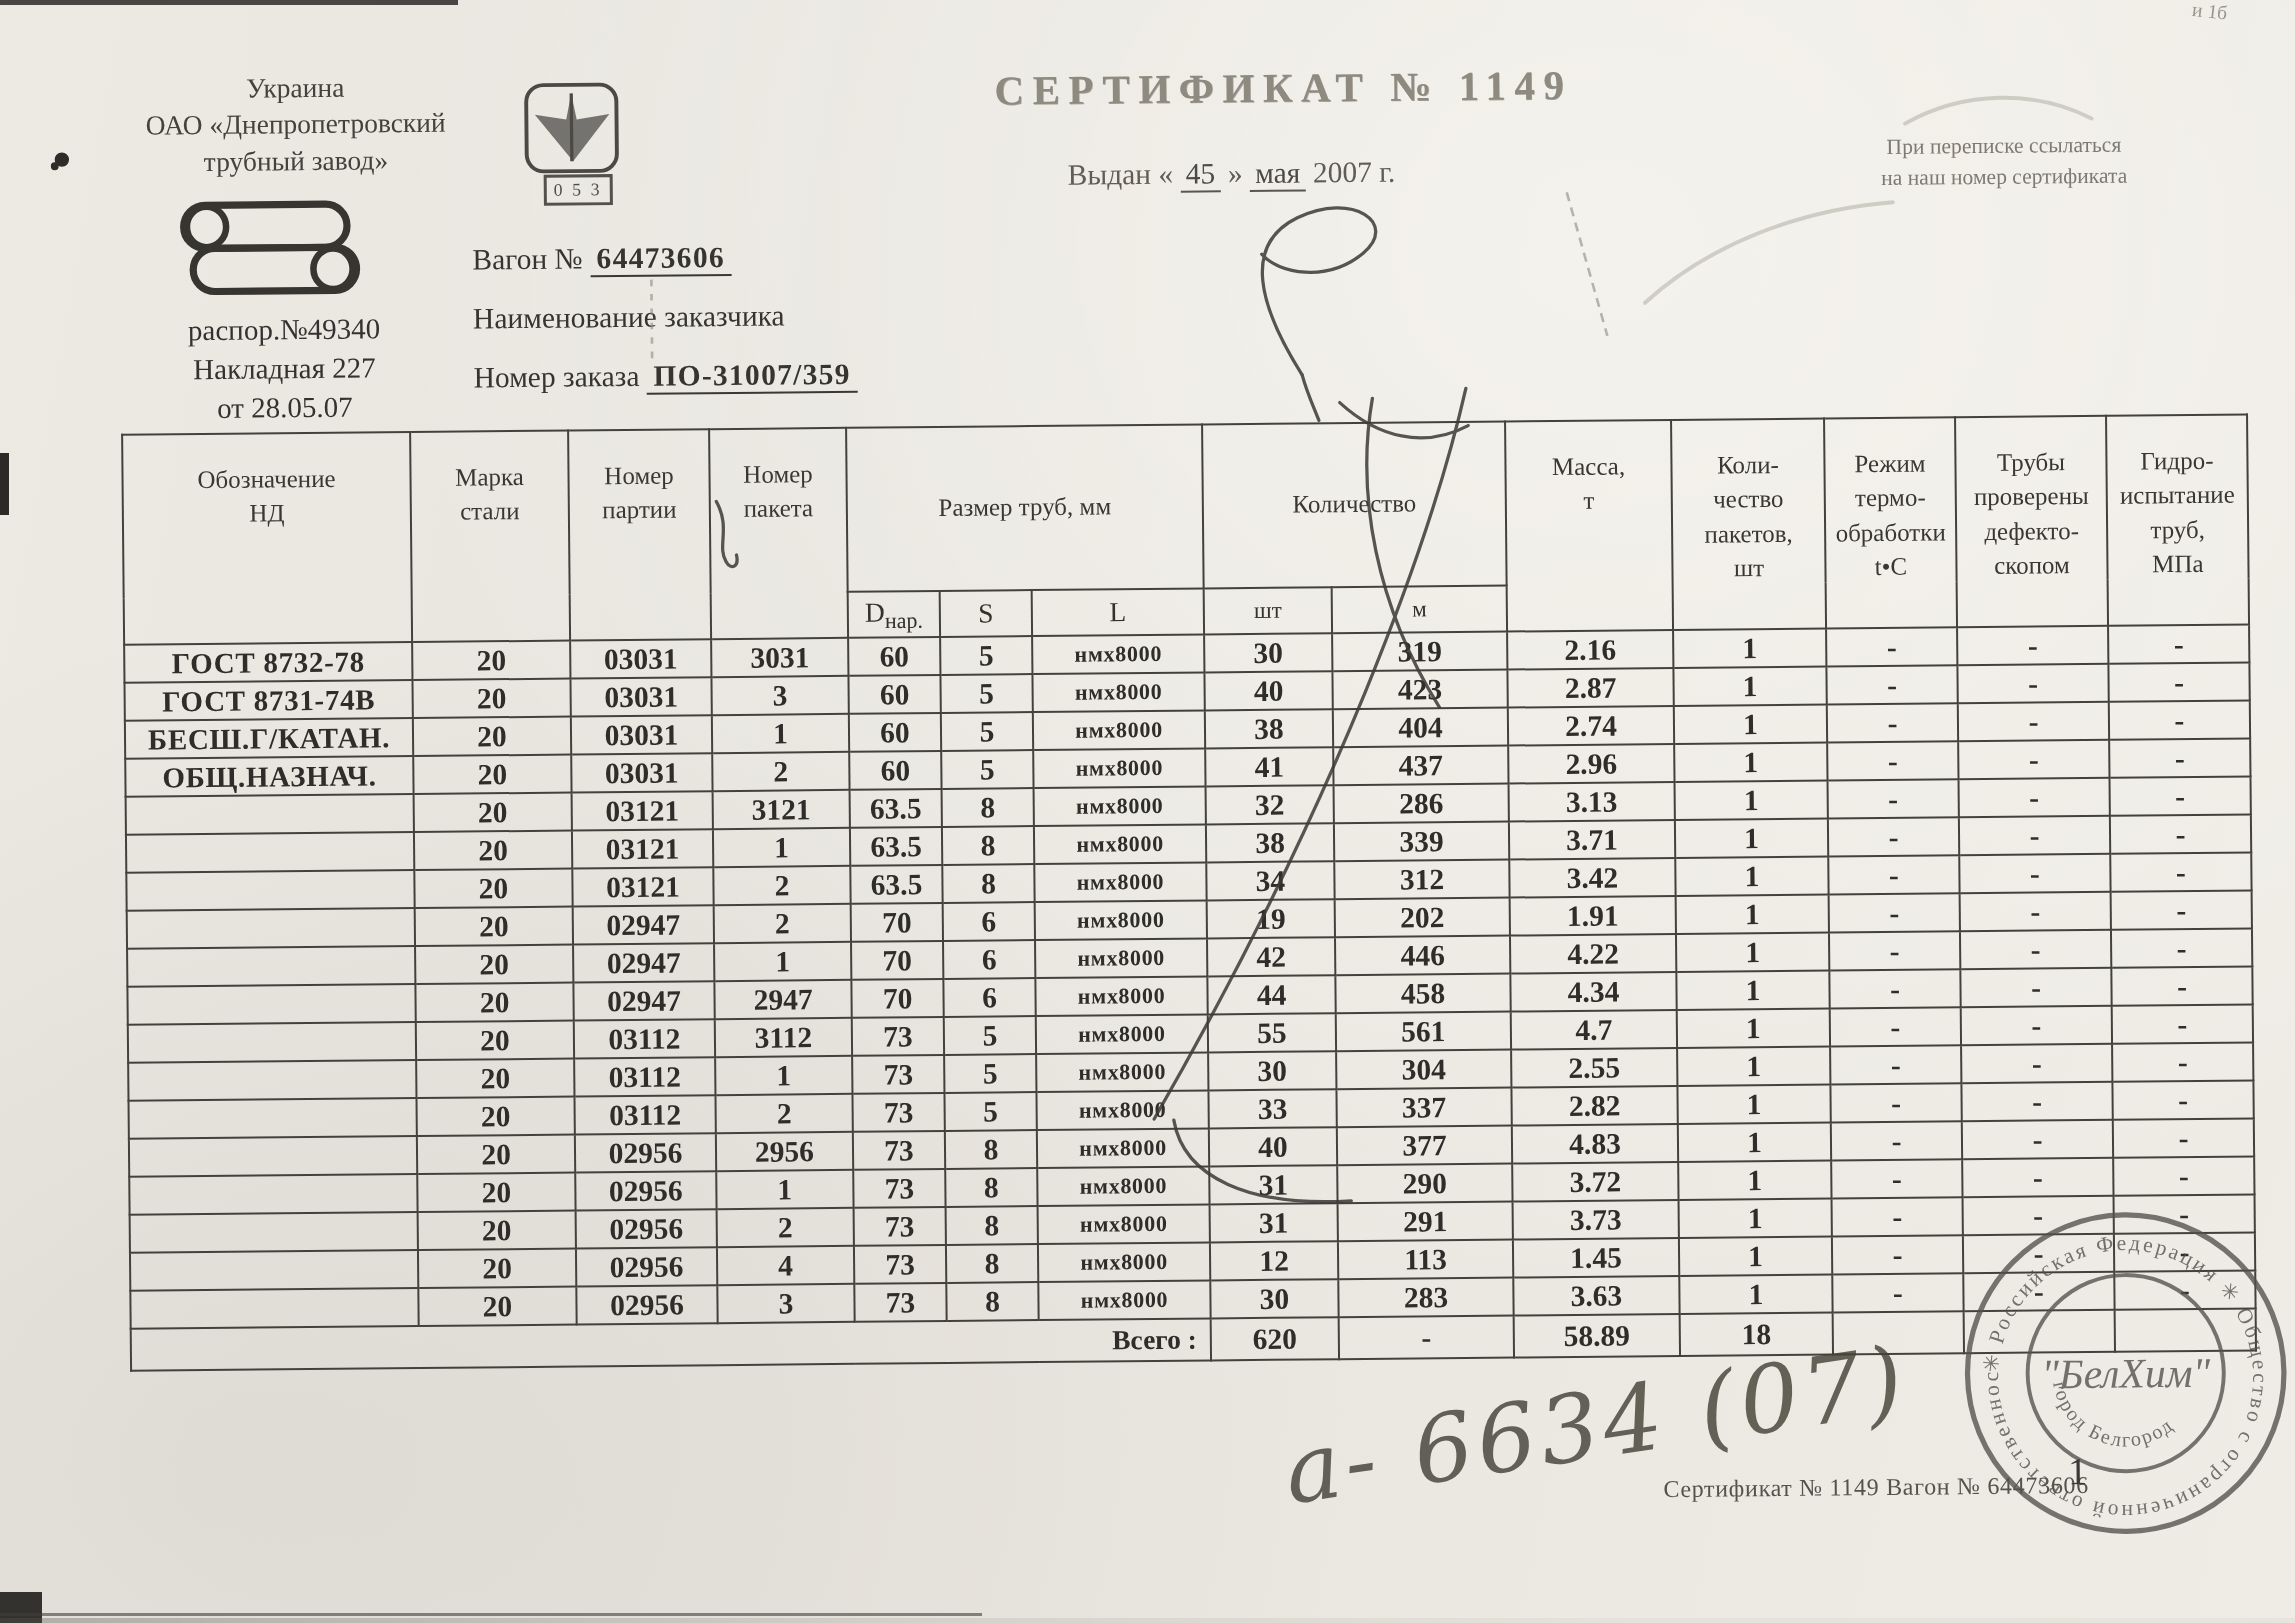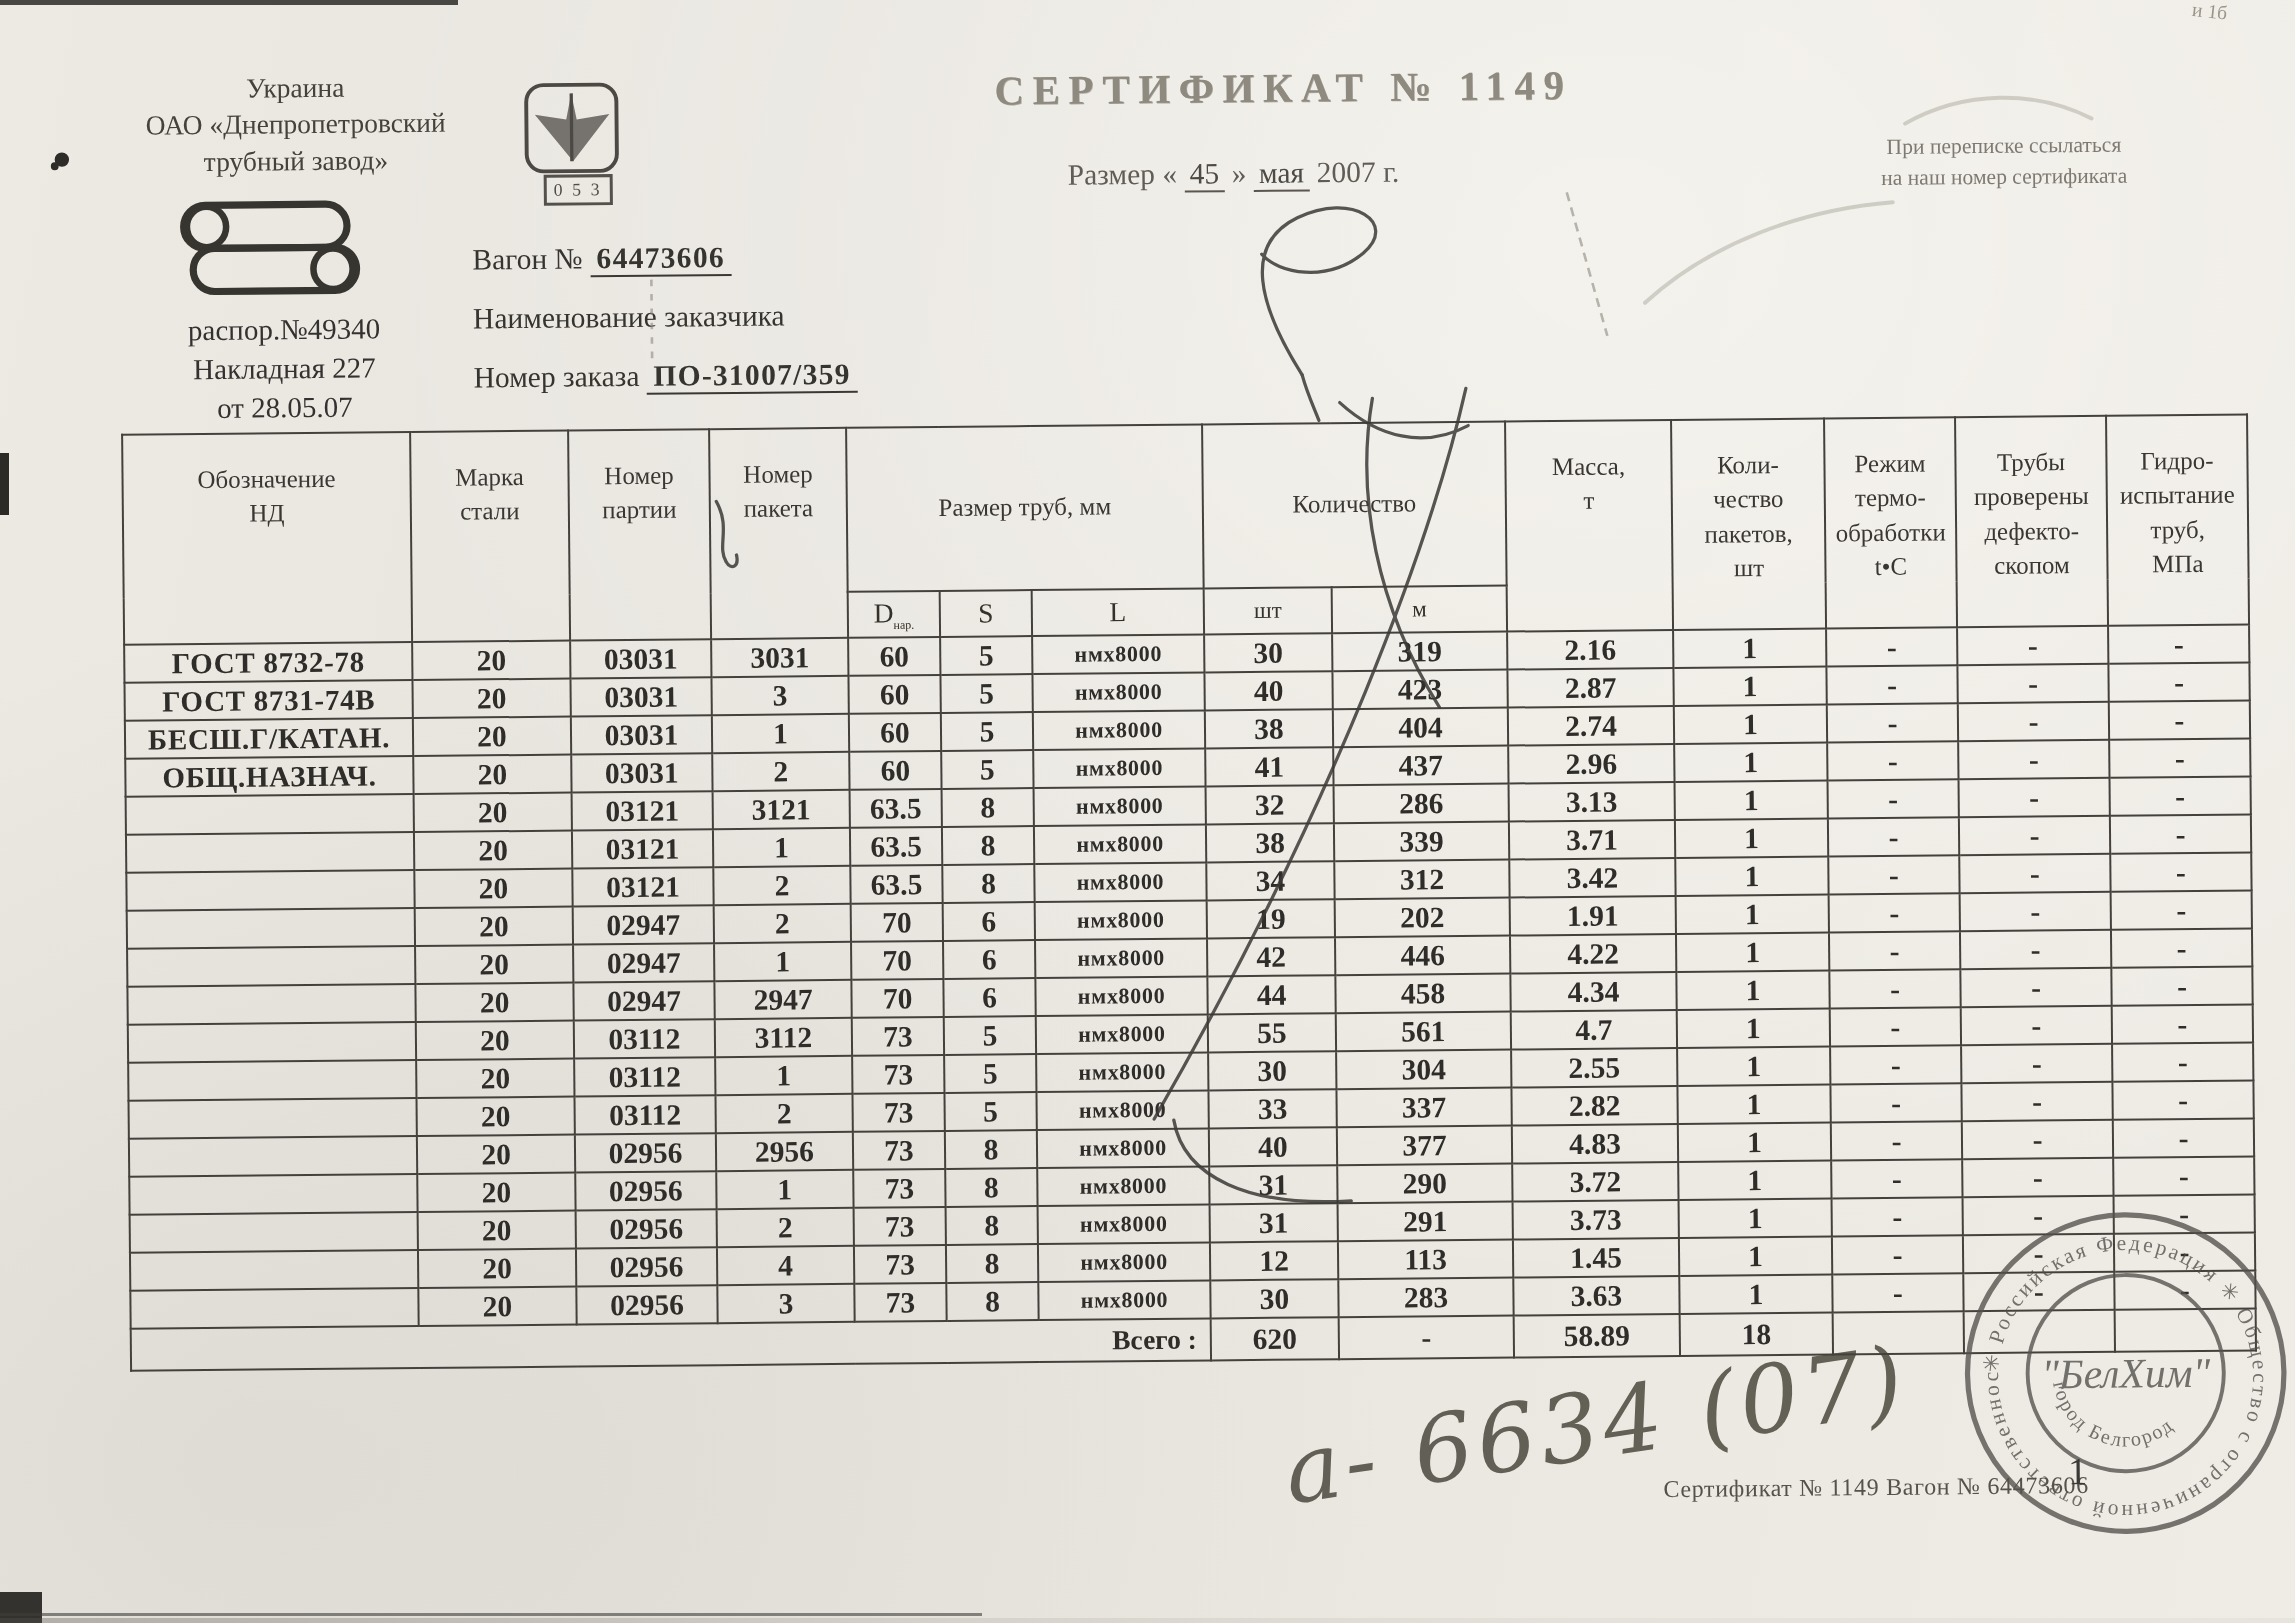--- a/index.html
+++ b/index.html
@@ -47,21 +47,21 @@
   table{position:absolute;left:124px;top:424px;width:2124px;border-collapse:collapse;
     table-layout:fixed;}
   th,td{border:2px solid #44413c;overflow:hidden;}
   thead tr.top{height:164px;}
   thead tr.sub{height:46px;}
   th{font-size:25px;line-height:1.38;font-weight:normal;color:#3a3733;
      white-space:pre-line;vertical-align:top;padding-top:27.5px;text-align:center;}
   th.grp{vertical-align:middle;padding-top:0;}
   tr.sub th{vertical-align:middle;padding:0;font-size:27.5px;color:#333129;}
   tr.sub th.small{font-size:23px;}
-  .dsub{font-size:12px;}
+  .dsub{font-size:22px;}
   tbody tr{height:38px;}
   td{text-align:center;vertical-align:middle;font-weight:bold;font-size:29.5px;color:#2f2d29;}
   tbody td:nth-child(1){font-size:29px;letter-spacing:0.7px;}
   tbody td:nth-child(7){font-size:22px;letter-spacing:0.7px;}
   tr.totals{height:42px;}
   .totlabel{text-align:right;padding-right:13px;font-size:27.5px;}
 
   
   .footer-text{position:absolute;left:1656px;top:1481px;font-size:24px;color:#55524c;
     letter-spacing:0.7px;}
@@ -124,21 +124,21 @@
     <div class="ship-line customer">
       <span>Наименование заказчика</span>
     </div>
     <div class="ship-line order">
       <span>Номер заказа</span>
       <span class="uline b">ПО-31007/359</span>
     </div>
 
     <div class="title">СЕРТИФИКАТ № 1149</div>
     <div class="issued">
-      <span>Размер</span>
+      <span>Выдан</span>
       <span>«</span>
       <span class="u">45</span>
       <span>»</span>
       <span class="u">мая</span>
       <span>2007</span>
       <span>г.</span>
     </div>
 
     <div class="corr-note">
       <div>При переписке ссылаться</div>

